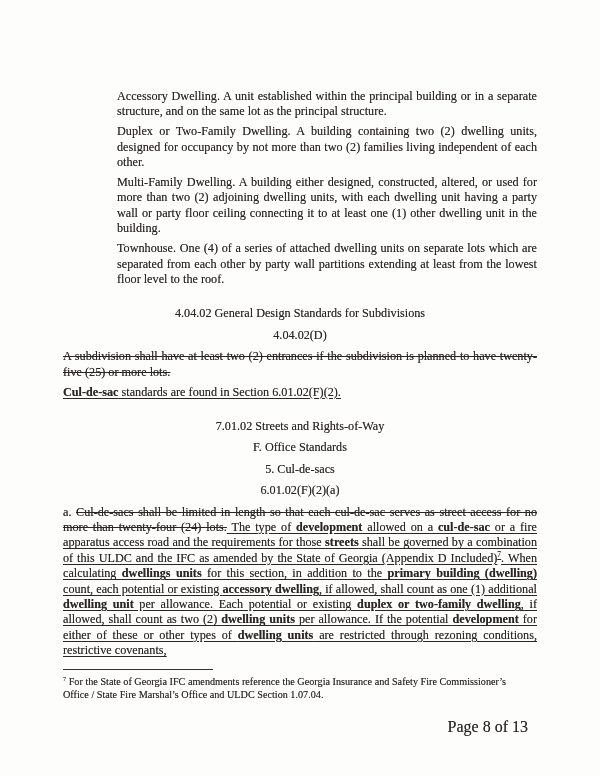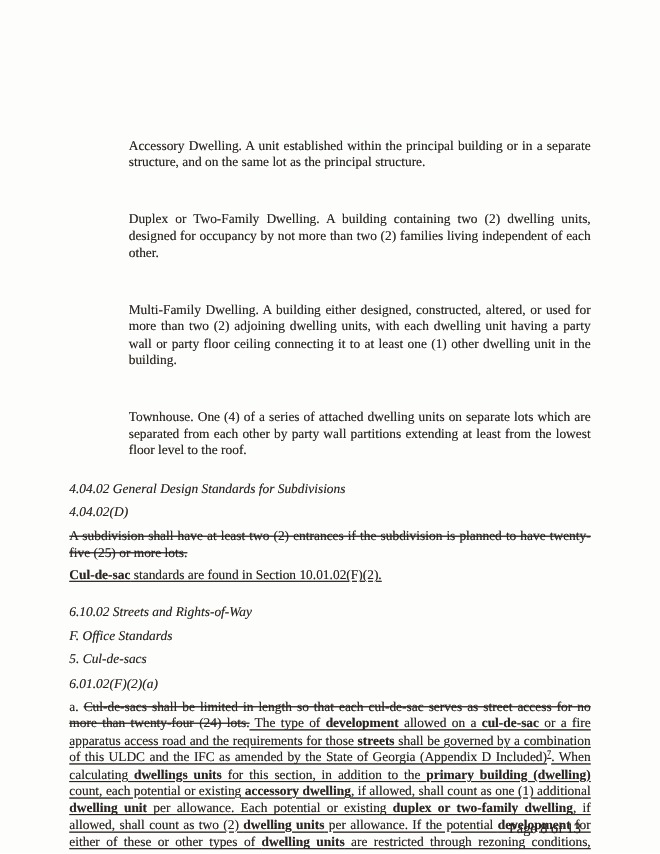--- a/index.html
+++ b/index.html
@@ -19,61 +19,61 @@
   .content {
     position: absolute;
     left: 63px; top: 0;
     width: 474px;
     padding-top: 89px;
     font-size: 12.2px;
     line-height: 15.4px;
   }
   p { margin: 0; }
   .para { margin: 0 0 4.5px 0; text-align: justify; }
-  .indent { margin-left: 54px; margin-top: 36px; }
-  .heading { margin: 0 0 6px 0; text-align: left; font-style: italic; }
+  .indent { margin-left: 54px; }
+  .heading { margin: 0 0 6px 0; text-align: center; }
   .section-gap { margin-top: 19px; }
   .b { font-weight: bold; }
   .u { text-decoration: underline; text-underline-offset: 1.5px; font-family: Liberation Serif, serif; }
   .s { text-decoration: line-through; }
   .sup { font-size: 0.62em; vertical-align: super; line-height: 0; }
   .footnote-sep {
     width: 150px; height: 0;
     border-top: 1.4px solid #39332f;
     margin: 10px 0 5px 0;
   }
   .footnote {
     font-size: 10.2px;
     line-height: 13px;
     text-align: left;
     width: 470px;
   }
   .page-number {
     position: absolute;
-    top: 745px;
+    top: 718px;
     right: 72px;
-    font-size: 13px;
+    font-size: 16px;
   }
 </style>
 </head>
 <body>
 
 <div class="page">
   <div class="content">
 
     <div>
         <p class="para indent"><span>Accessory Dwelling. A unit established within the principal building or in a separate structure, and on the same lot as the principal structure.</span></p>
         <p class="para indent"><span>Duplex or Two-Family Dwelling. A building containing two (2) dwelling units, designed for occupancy by not more than two (2) families living independent of each other.</span></p>
         <p class="para indent"><span>Multi-Family Dwelling. A building either designed, constructed, altered, or used for more than two (2) adjoining dwelling units, with each dwelling unit having a party wall or party floor ceiling connecting it to at least one (1) other dwelling unit in the building.</span></p>
         <p class="para indent"><span>Townhouse. One (4) of a series of attached dwelling units on separate lots which are separated from each other by party wall partitions extending at least from the lowest floor level to the roof.</span></p>
         <p class="heading section-gap"><span>4.04.02 General Design Standards for Subdivisions</span></p>
         <p class="heading"><span>4.04.02(D)</span></p>
         <p class="para"><span class="s">A subdivision shall have at least two (2) entrances if the subdivision is planned to have twenty-five (25) or more lots.</span></p>
-        <p class="para"><span class="b u">Cul-de-sac</span><span class="u"> standards are found in Section 10.01.02(F)(2).</span></p>
-        <p class="heading section-gap"><span>6.10.02 Streets and Rights-of-Way</span></p>
+        <p class="para"><span class="b u">Cul-de-sac</span><span class="u"> standards are found in Section 6.01.02(F)(2).</span></p>
+        <p class="heading section-gap"><span>7.01.02 Streets and Rights-of-Way</span></p>
         <p class="heading"><span>F. Office Standards</span></p>
         <p class="heading"><span>5. Cul-de-sacs</span></p>
         <p class="heading"><span>6.01.02(F)(2)(a)</span></p>
         <p class="para"><span>a. </span><span class="s">Cul-de-sacs shall be limited in length so that each cul-de-sac serves as street access for no more than twenty-four (24) lots.</span><span class="u">  The type of </span><span class="u b">development</span><span class="u"> allowed on a </span><span class="u b">cul-de-sac</span><span class="u"> or a fire apparatus access road and the requirements for those </span><span class="u b">streets</span><span class="u"> shall be governed by a combination of this ULDC and the IFC as amended by the State of Georgia (Appendix D Included)</span><span class="u sup">7</span><span class="u">.  When calculating </span><span class="u b">dwellings units</span><span class="u"> for this section, in addition to the </span><span class="u b">primary building (dwelling)</span><span class="u"> count, each potential or existing </span><span class="u b">accessory dwelling</span><span class="u">, if allowed, shall count as one (1) additional </span><span class="u b">dwelling unit</span><span class="u"> per allowance.  Each potential or existing </span><span class="u b">duplex or two-family dwelling</span><span class="u">, if allowed, shall count as two (2) </span><span class="u b">dwelling units</span><span class="u"> per allowance.  If the potential </span><span class="u b">development</span><span class="u"> for either of these or other types of </span><span class="u b">dwelling units</span><span class="u"> are restricted through rezoning conditions, restrictive covenants,</span></p>
       </div>
 
     <div class="footnote-sep"></div>
 
     <p class="footnote">
       <span class="sup">7</span><span> For the State of Georgia IFC amendments reference the Georgia Insurance and Safety Fire Commissioner’s Office / State Fire Marshal’s Office and ULDC Section 1.07.04.</span>

